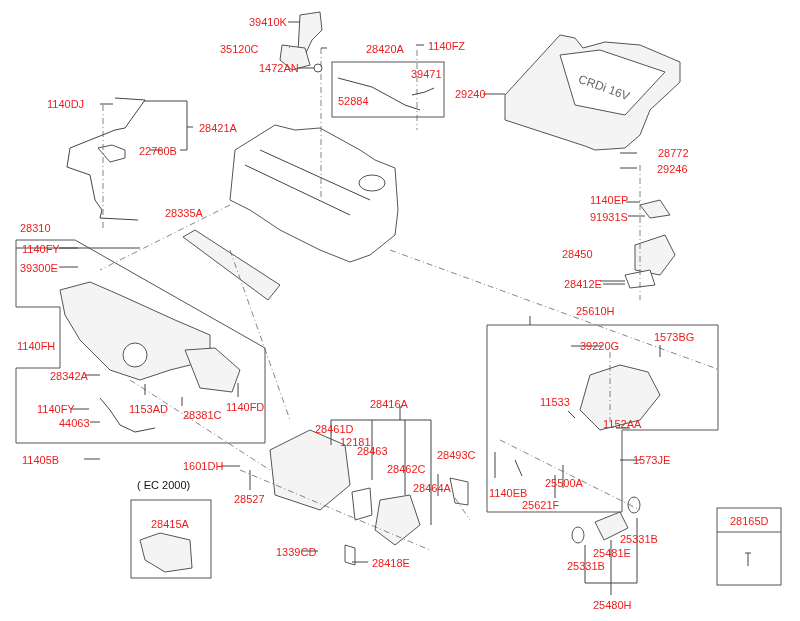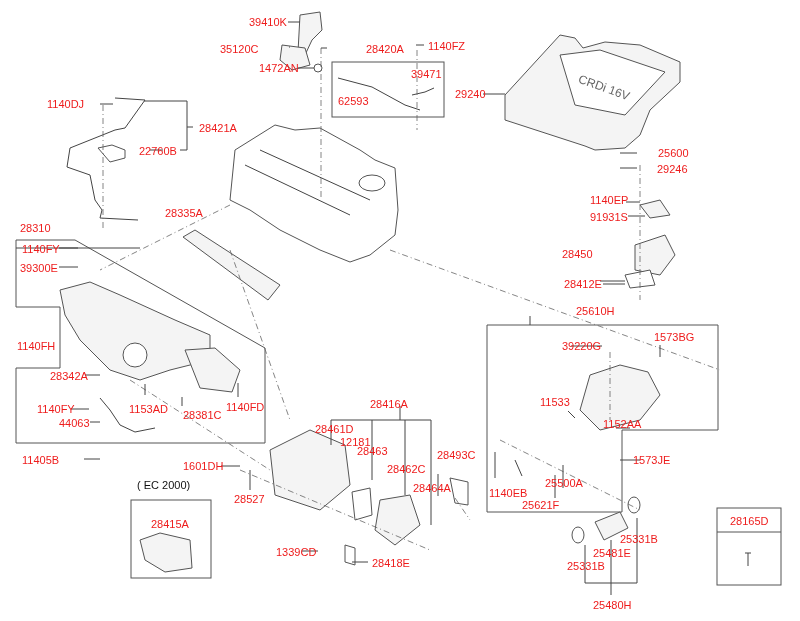--- a/index.html
+++ b/index.html
@@ -86,38 +86,38 @@
   <path class="ln" d="M288,22 L300,22 M289,47 L290,47 M298,68 L314,68 M321,48 L327,48 M416,45 L424,45 M483,94 L505,94 M113,104 L100,104 M163,150 L150,150 M620,153 L637,153 M620,168 L637,168 M626,202 L640,202 M628,216 L645,216 M16,248 L140,248 M59,248 L78,248 M59,267 L78,267 M600,281 L625,281 M603,284 L625,284 M530,316 L530,325 M571,346 L602,346 M660,345 L660,357 M85,375 L100,375 M71,409 L89,409 M145,384 L145,395 M182,397 L182,406 M238,397 L238,383 M90,422 L100,422 M84,459 L100,459 M221,466 L240,466 M250,490 L250,470 M568,411 L575,418 M616,428 L630,428 M620,460 L640,460 M522,476 L515,460 M563,465 L563,488 M555,498 L555,475 M302,551 L318,551 M352,562 L368,562 M495,452 L495,478 M438,474 L438,496"></path>
 </svg>
 
 
 <span class="lbl" style="left:249px;top:16px">39410K</span>
 <span class="lbl" style="left:220px;top:43px">35120C</span>
 <span class="lbl" style="left:259px;top:62px">1472AN</span>
 <span class="lbl" style="left:366px;top:43px">28420A</span>
 <span class="lbl" style="left:428px;top:40px">1140FZ</span>
 <span class="lbl" style="left:411px;top:68px">39471</span>
-<span class="lbl" style="left:338px;top:95px">62593</span>
+<span class="lbl" style="left:338px;top:95px">52884</span>
 <span class="lbl" style="left:455px;top:88px">29240</span>
 <span class="lbl" style="left:47px;top:98px">1140DJ</span>
 <span class="lbl" style="left:199px;top:122px">28421A</span>
 <span class="lbl" style="left:139px;top:145px">22760B</span>
-<span class="lbl" style="left:658px;top:147px">25600</span>
+<span class="lbl" style="left:658px;top:147px">28772</span>
 <span class="lbl" style="left:657px;top:163px">29246</span>
 <span class="lbl" style="left:165px;top:207px">28335A</span>
 <span class="lbl" style="left:590px;top:194px">1140EP</span>
 <span class="lbl" style="left:590px;top:211px">91931S</span>
 <span class="lbl" style="left:20px;top:222px">28310</span>
 <span class="lbl" style="left:22px;top:243px">1140FY</span>
 <span class="lbl" style="left:20px;top:262px">39300E</span>
 <span class="lbl" style="left:562px;top:248px">28450</span>
 <span class="lbl" style="left:564px;top:278px">28412E</span>
 <span class="lbl" style="left:17px;top:340px">1140FH</span>
 <span class="lbl" style="left:576px;top:305px">25610H</span>
-<span class="lbl" style="left:562px;top:340px">39220G</span>
+<span class="lbl" style="left:580px;top:340px">39220G</span>
 <span class="lbl" style="left:654px;top:331px">1573BG</span>
 <span class="lbl" style="left:50px;top:370px">28342A</span>
 <span class="lbl" style="left:37px;top:403px">1140FY</span>
 <span class="lbl" style="left:129px;top:403px">1153AD</span>
 <span class="lbl" style="left:183px;top:409px">28381C</span>
 <span class="lbl" style="left:226px;top:401px">1140FD</span>
 <span class="lbl" style="left:59px;top:417px">44063</span>
 <span class="lbl" style="left:370px;top:398px">28416A</span>
 <span class="lbl" style="left:315px;top:423px">28461D</span>
 <span class="lbl" style="left:340px;top:436px">12181</span>

